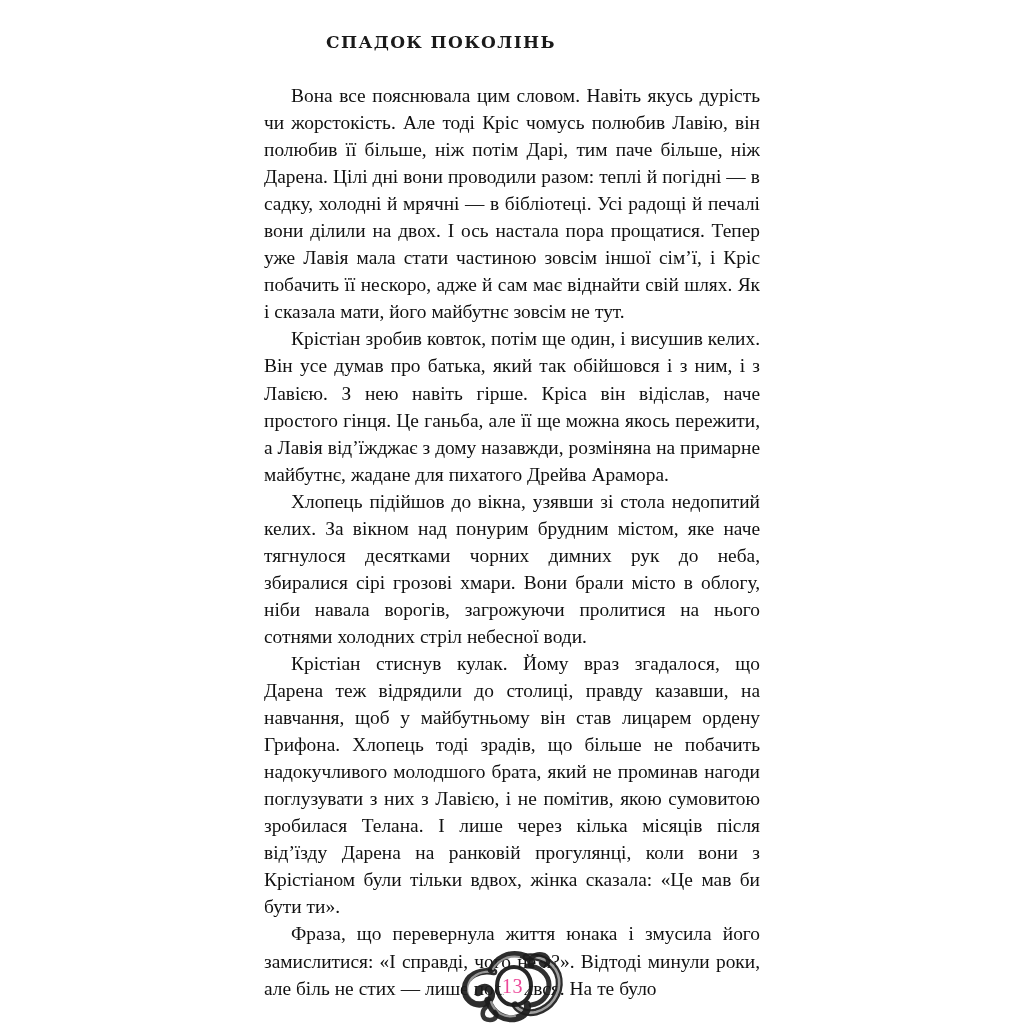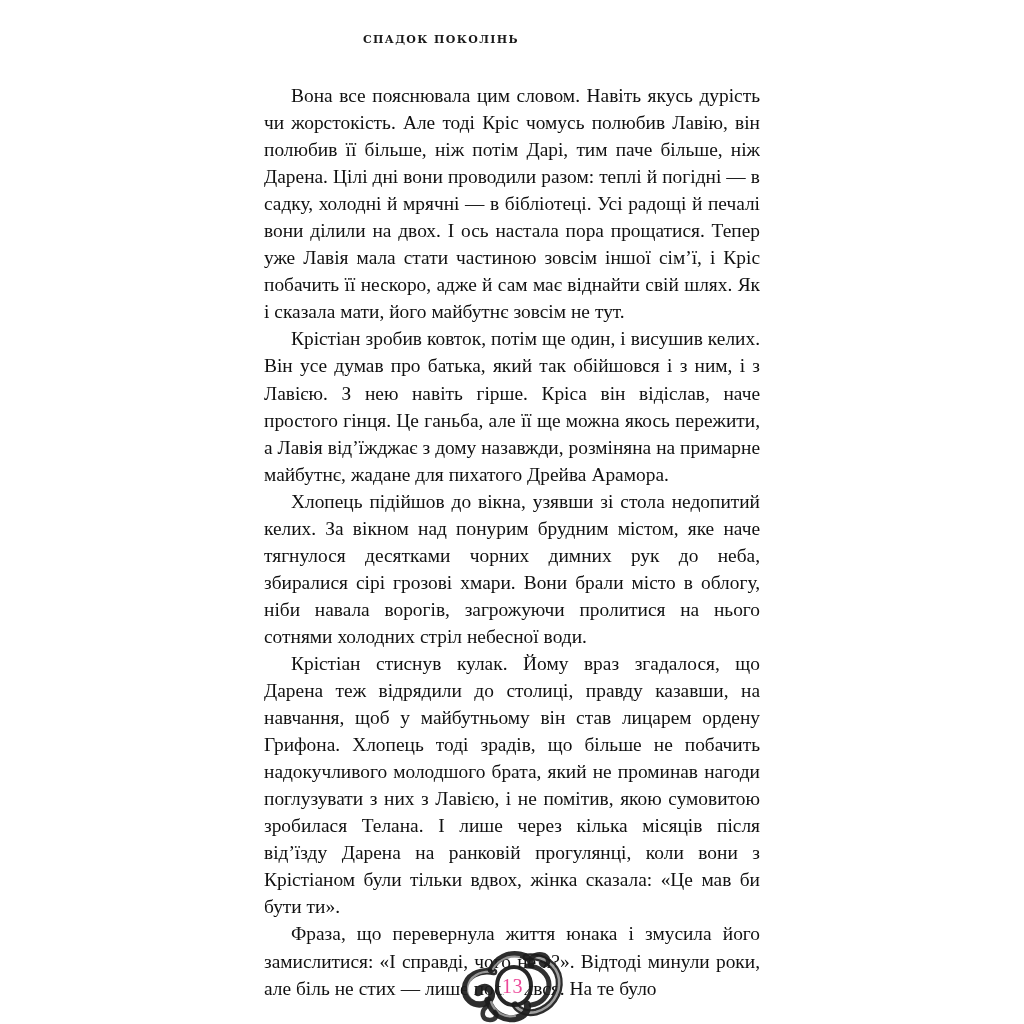--- a/index.html
+++ b/index.html
@@ -21,21 +21,21 @@
   }
 
   
   .running-head {
     position: absolute;
     top: 34px;
     left: 0;
     width: 882px;
     text-align: center;
     font-family: "DejaVu Serif", "Liberation Serif", serif;
-    font-size: 11px;
+    font-size: 17px;
     font-weight: 600;
     letter-spacing: 1.4px;
     text-transform: uppercase;
     color: #1a1a1a;
     line-height: 1;
     white-space: nowrap;
   }
 
   
   .text-block {

